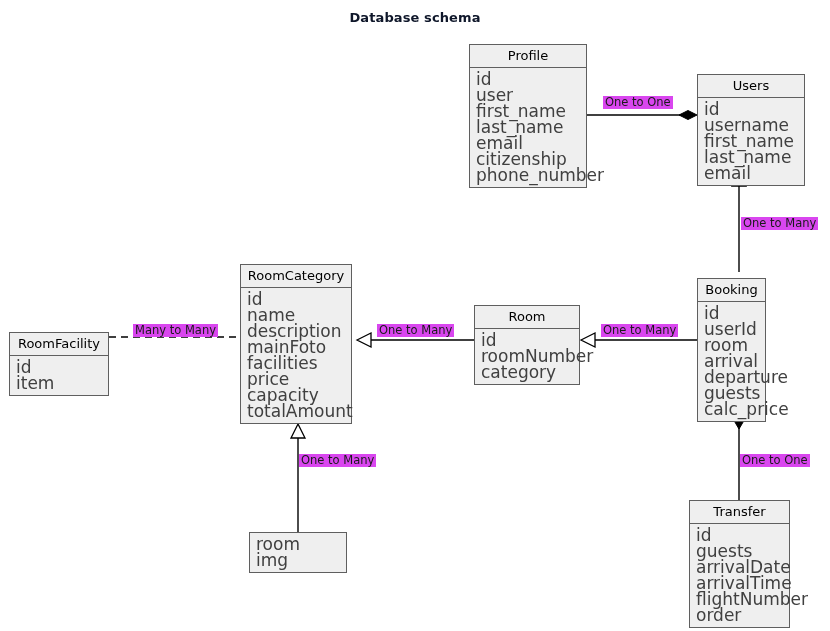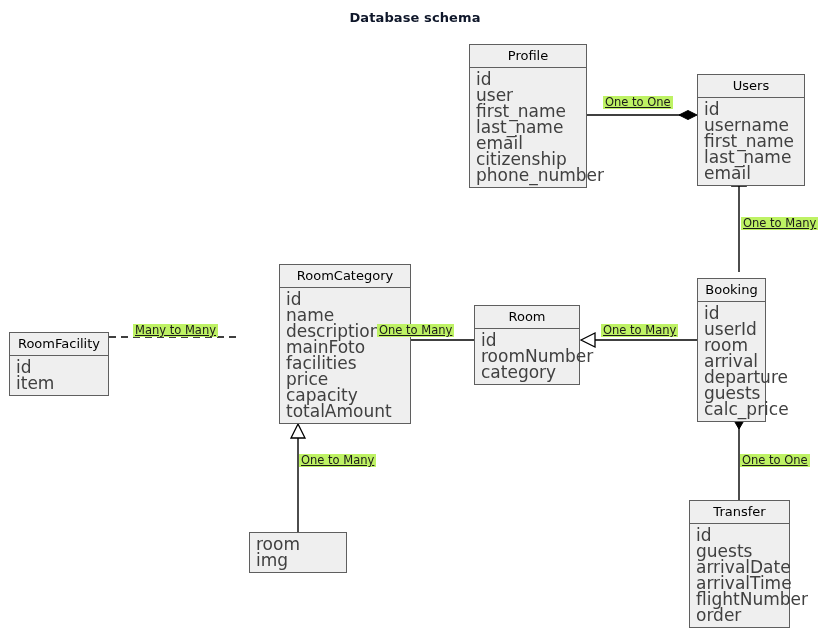--- a/index.html
+++ b/index.html
@@ -62,25 +62,24 @@
     font-size: 17px;
     color: #404040;
     line-height: 16px;
     padding: 0 5px 0 6px;
     white-space: nowrap;
   }
   .edge-label {
     position: absolute;
     font-size: 11.5px;
     color: #1a1a1a;
-    background: #bef264;
+    background: #d946ef;
     white-space: nowrap;
     line-height: 13px;
     padding: 0 2px;
-    text-decoration: underline;
   }
 </style>
 </head>
 <body>
 
 <div id="canvas">
 
   <div class="diagram-title">Database schema</div>
 
   <svg id="edges" viewBox="0 0 830 631" width="830" height="631">
@@ -136,21 +135,21 @@
       <div class="entity" style="left: 697px; top: 74px; width: 108px;">
         <div class="entity-name">Users</div>
         <div class="entity-fields">
           <div class="entity-field">id</div>
           <div class="entity-field">username</div>
           <div class="entity-field">first_name</div>
           <div class="entity-field">last_name</div>
           <div class="entity-field">email</div>
         </div>
       </div>
-      <div class="entity" style="left: 240px; top: 264px; width: 132px; margin-left: 39px;">
+      <div class="entity" style="left: 240px; top: 264px; width: 112px;">
         <div class="entity-name">RoomCategory</div>
         <div class="entity-fields">
           <div class="entity-field">id</div>
           <div class="entity-field">name</div>
           <div class="entity-field">description</div>
           <div class="entity-field">mainFoto</div>
           <div class="entity-field">facilities</div>
           <div class="entity-field">price</div>
           <div class="entity-field">capacity</div>
           <div class="entity-field">totalAmount</div>

